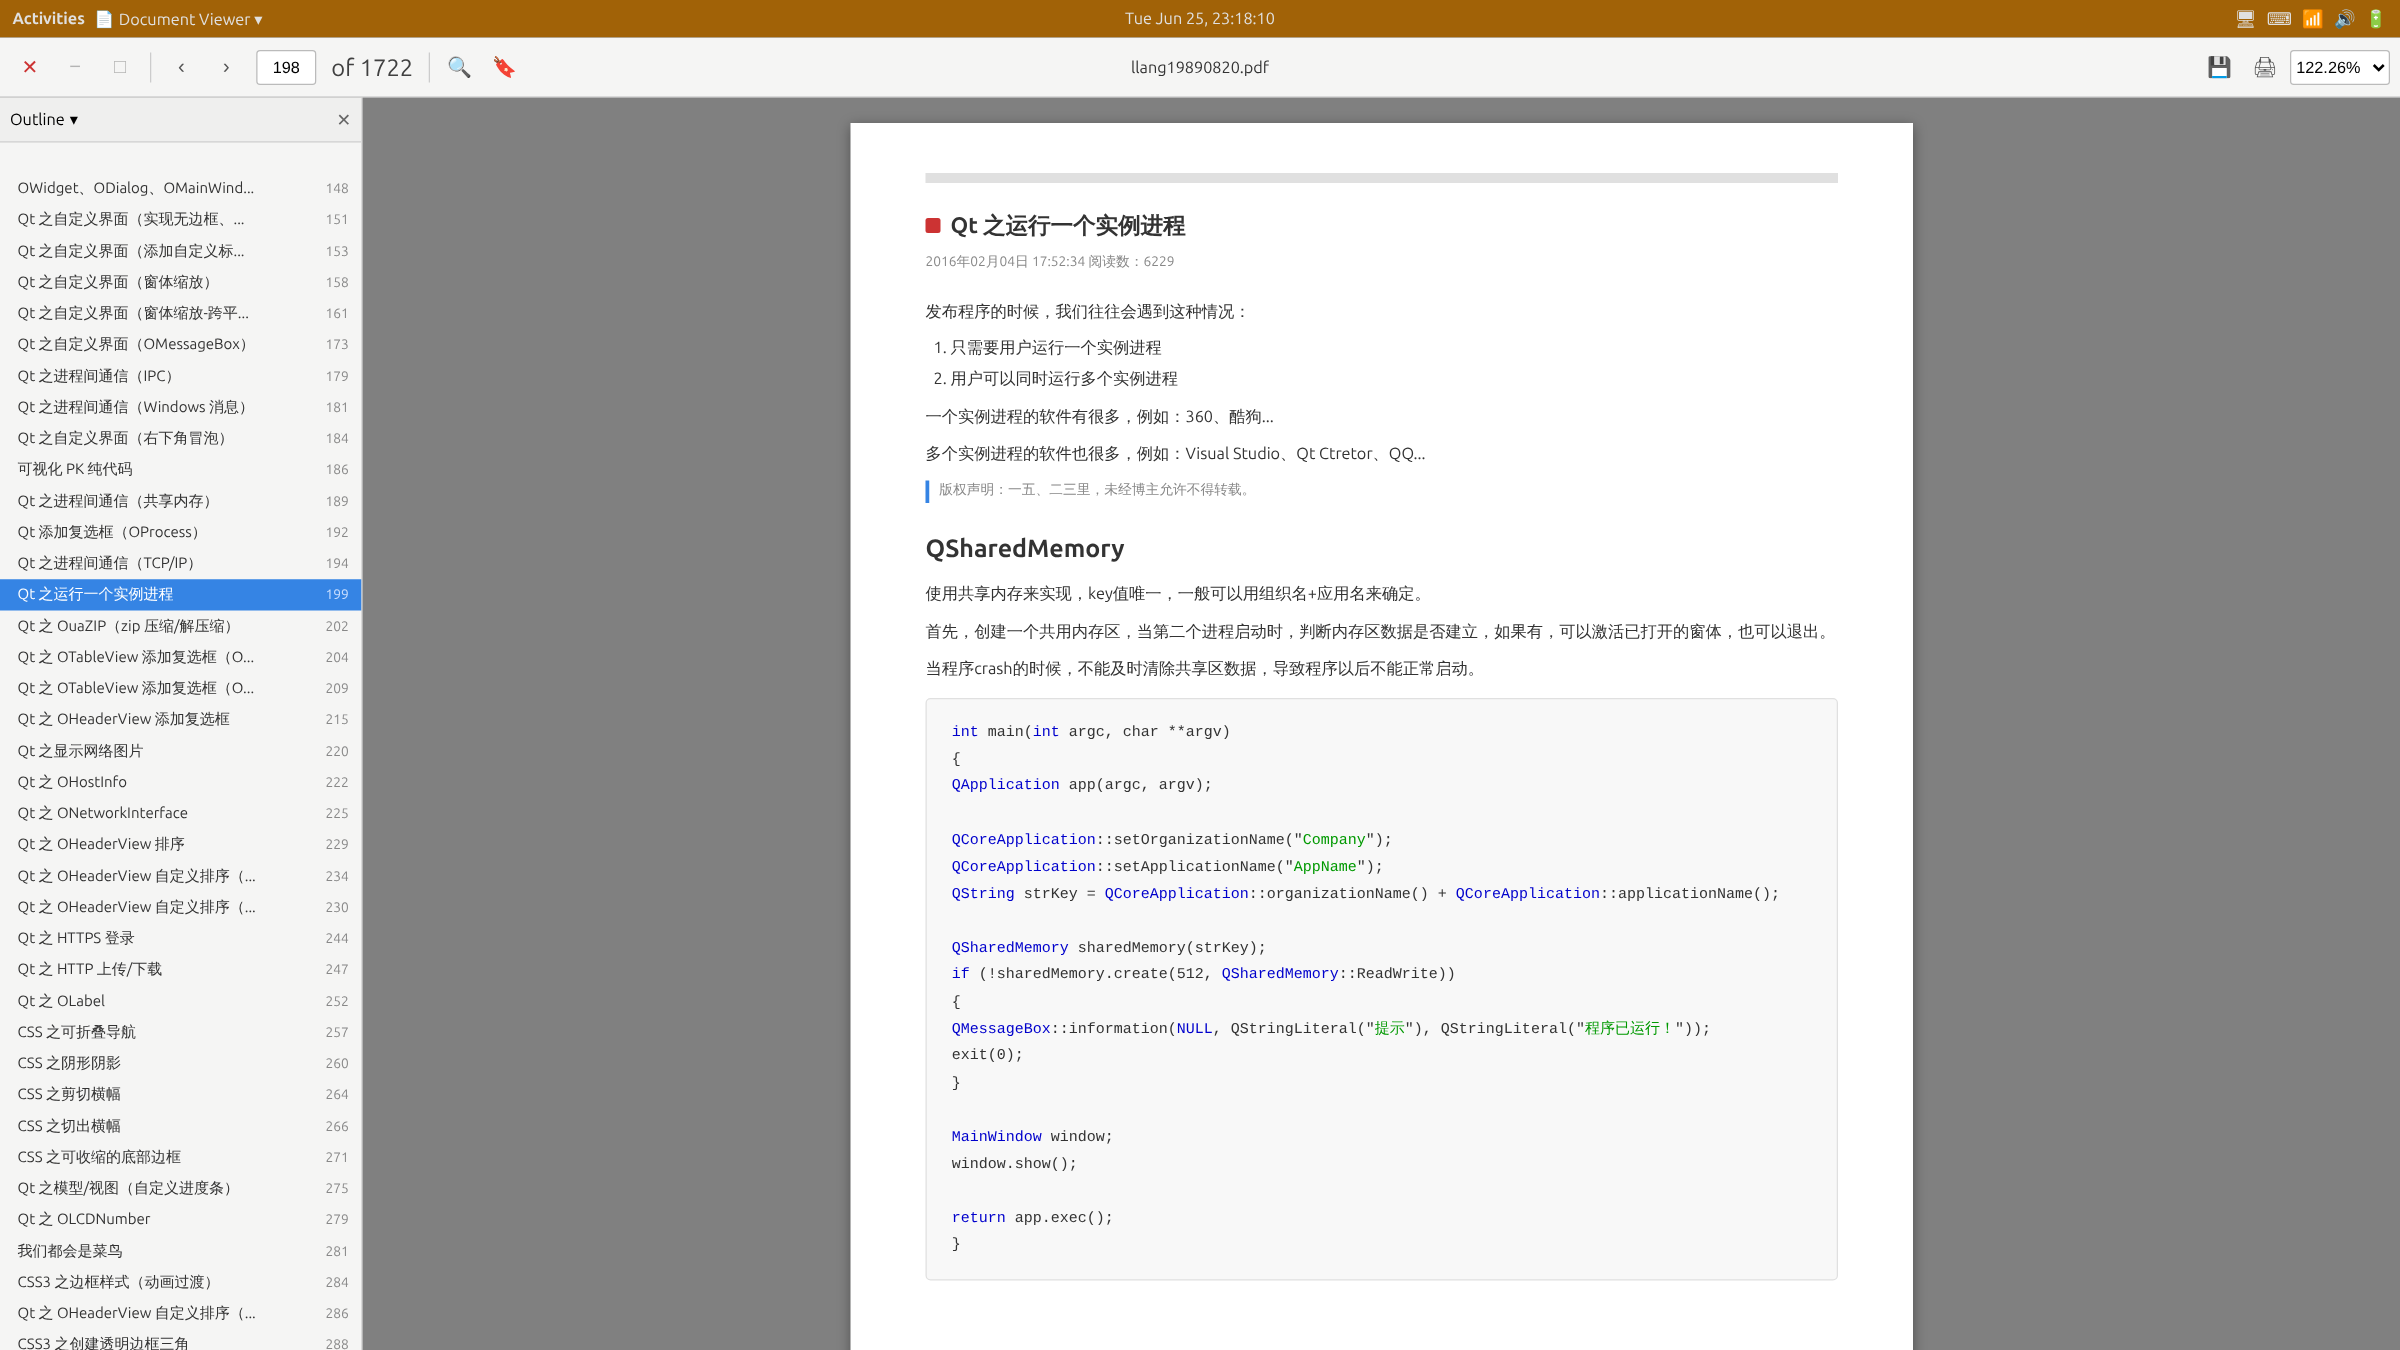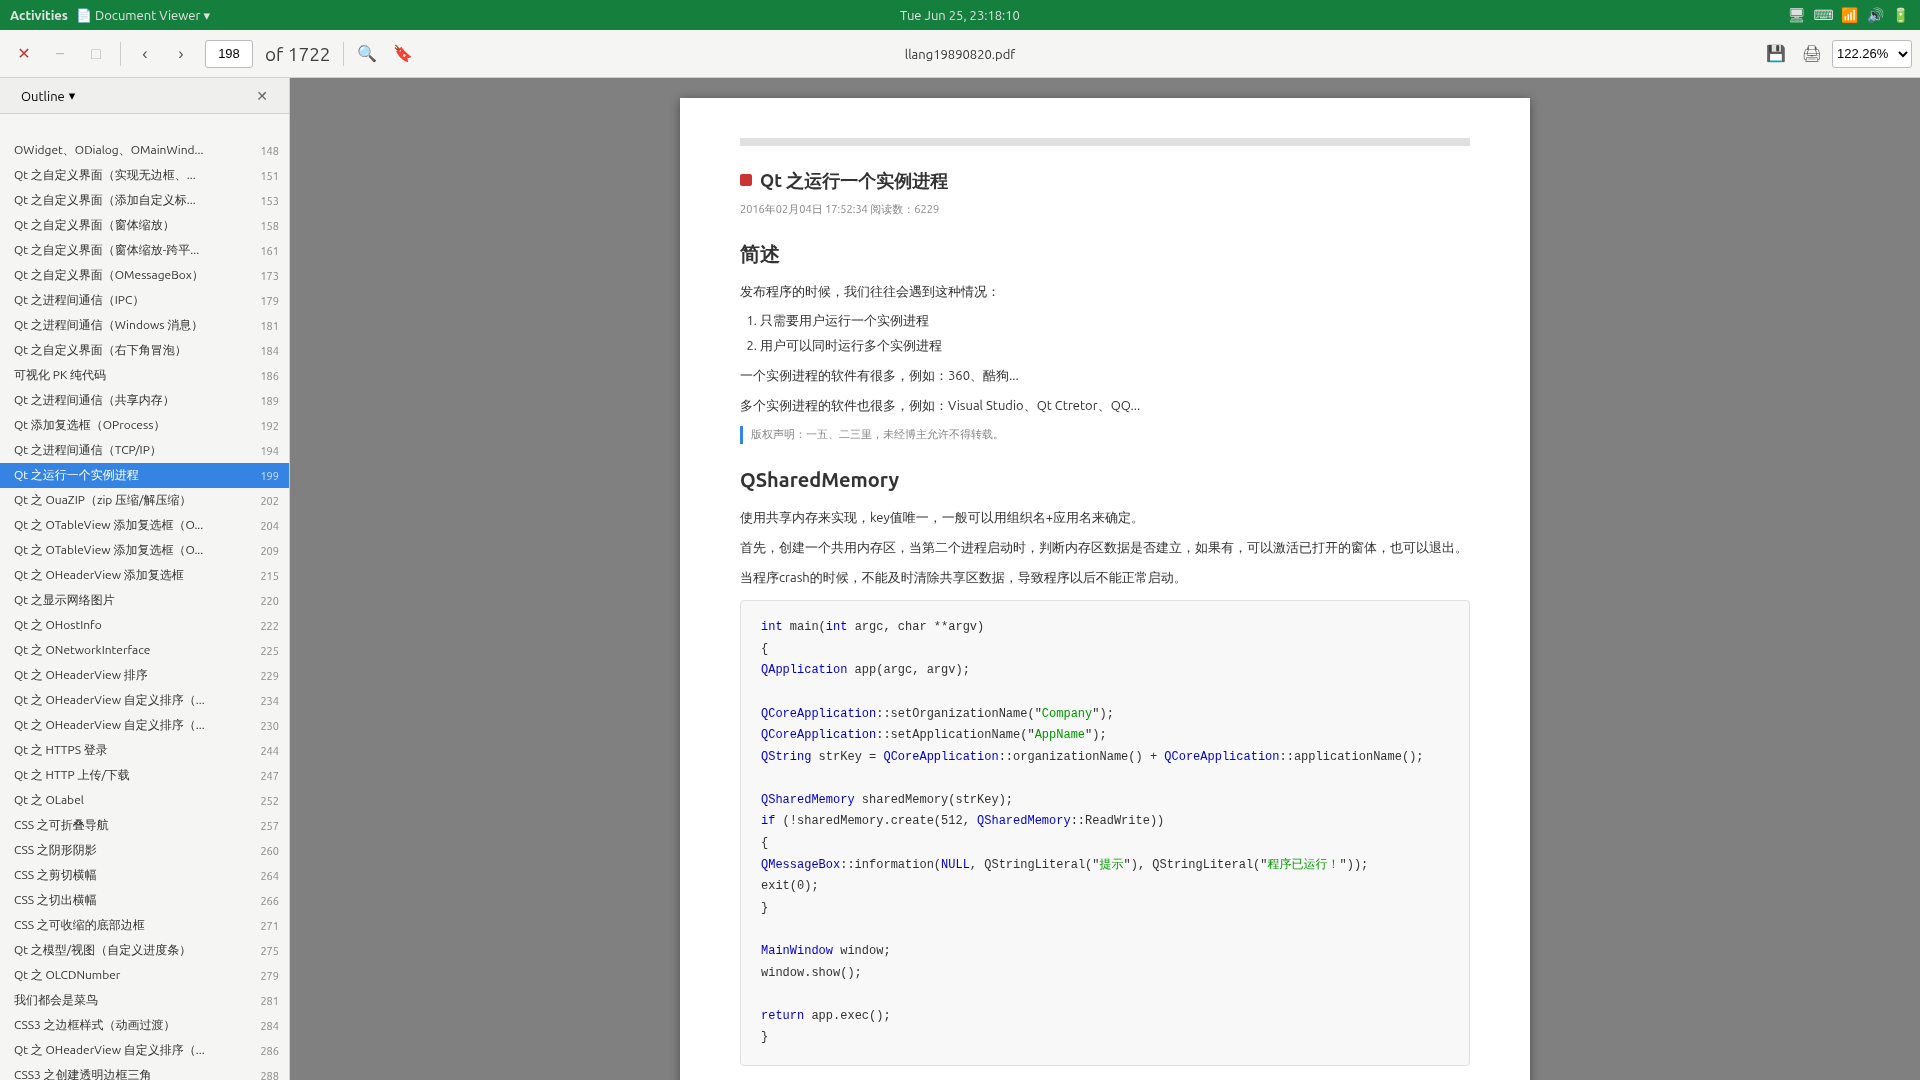--- a/index.html
+++ b/index.html
@@ -1,21 +1,21 @@
 <!DOCTYPE html>
 <html><head>
   <meta charset="utf-8">
   <style>
     * { margin: 0; padding: 0; box-sizing: border-box; }
     body { font-family: 'Ubuntu', 'Noto Sans', sans-serif; background: #3c3c3c; width: 1920px; height: 1080px; overflow: hidden; font-size: 13px; }
 
     
     .top-bar {
       height: 30px;
-      background: #15803d;
+      background: #a16207;
       display: flex;
       align-items: center;
       justify-content: space-between;
       padding: 0 10px;
       color: #e0e0e0;
       font-size: 13px;
     }
     .top-bar-left { display: flex; align-items: center; gap: 8px; }
     .top-bar-center { position: absolute; left: 50%; transform: translateX(-50%); color: #e0e0e0; font-size: 13px; }
     .top-bar-right { display: flex; align-items: center; gap: 8px; }
@@ -83,21 +83,21 @@
       border-right: 1px solid #d0d0d0;
       display: flex;
       flex-direction: column;
       overflow: hidden;
     }
     .sidebar-header {
       height: 36px;
       display: flex;
       align-items: center;
       justify-content: space-between;
-      padding: 0 21px;
+      padding: 0 8px;
       border-bottom: 1px solid #d0d0d0;
       background: #efefee;
     }
     .sidebar-header-left { display: flex; align-items: center; gap: 4px; cursor: pointer; }
     .sidebar-close { cursor: pointer; font-size: 14px; color: #666; background: none; border: none; }
 
     .sidebar-list {
       overflow-y: auto;
       flex: 1;
       margin-top: 24px;
@@ -462,21 +462,20 @@
   <div class="content-area">
     <div class="pdf-page">
       <div class="page-top-border"></div>
 
       <div class="article-title-bar">
         <div class="red-dot"></div>
         <span class="article-title">Qt 之运行一个实例进程</span>
       </div>
       <div class="article-meta">2016年02月04日 17:52:34   阅读数：6229</div>
 
-      <div class="section-title">简述</div>
       <p class="article-text">发布程序的时候，我们往往会遇到这种情况：</p>
       <ol class="article-list">
         <li>只需要用户运行一个实例进程</li>
         <li>用户可以同时运行多个实例进程</li>
       </ol>
       <p class="article-text">一个实例进程的软件有很多，例如：360、酷狗...</p>
       <p class="article-text">多个实例进程的软件也很多，例如：Visual Studio、Qt Ctretor、QQ...</p>
 
       <div class="copyright-bar">版权声明：一五、二三里，未经博主允许不得转载。</div>
 

